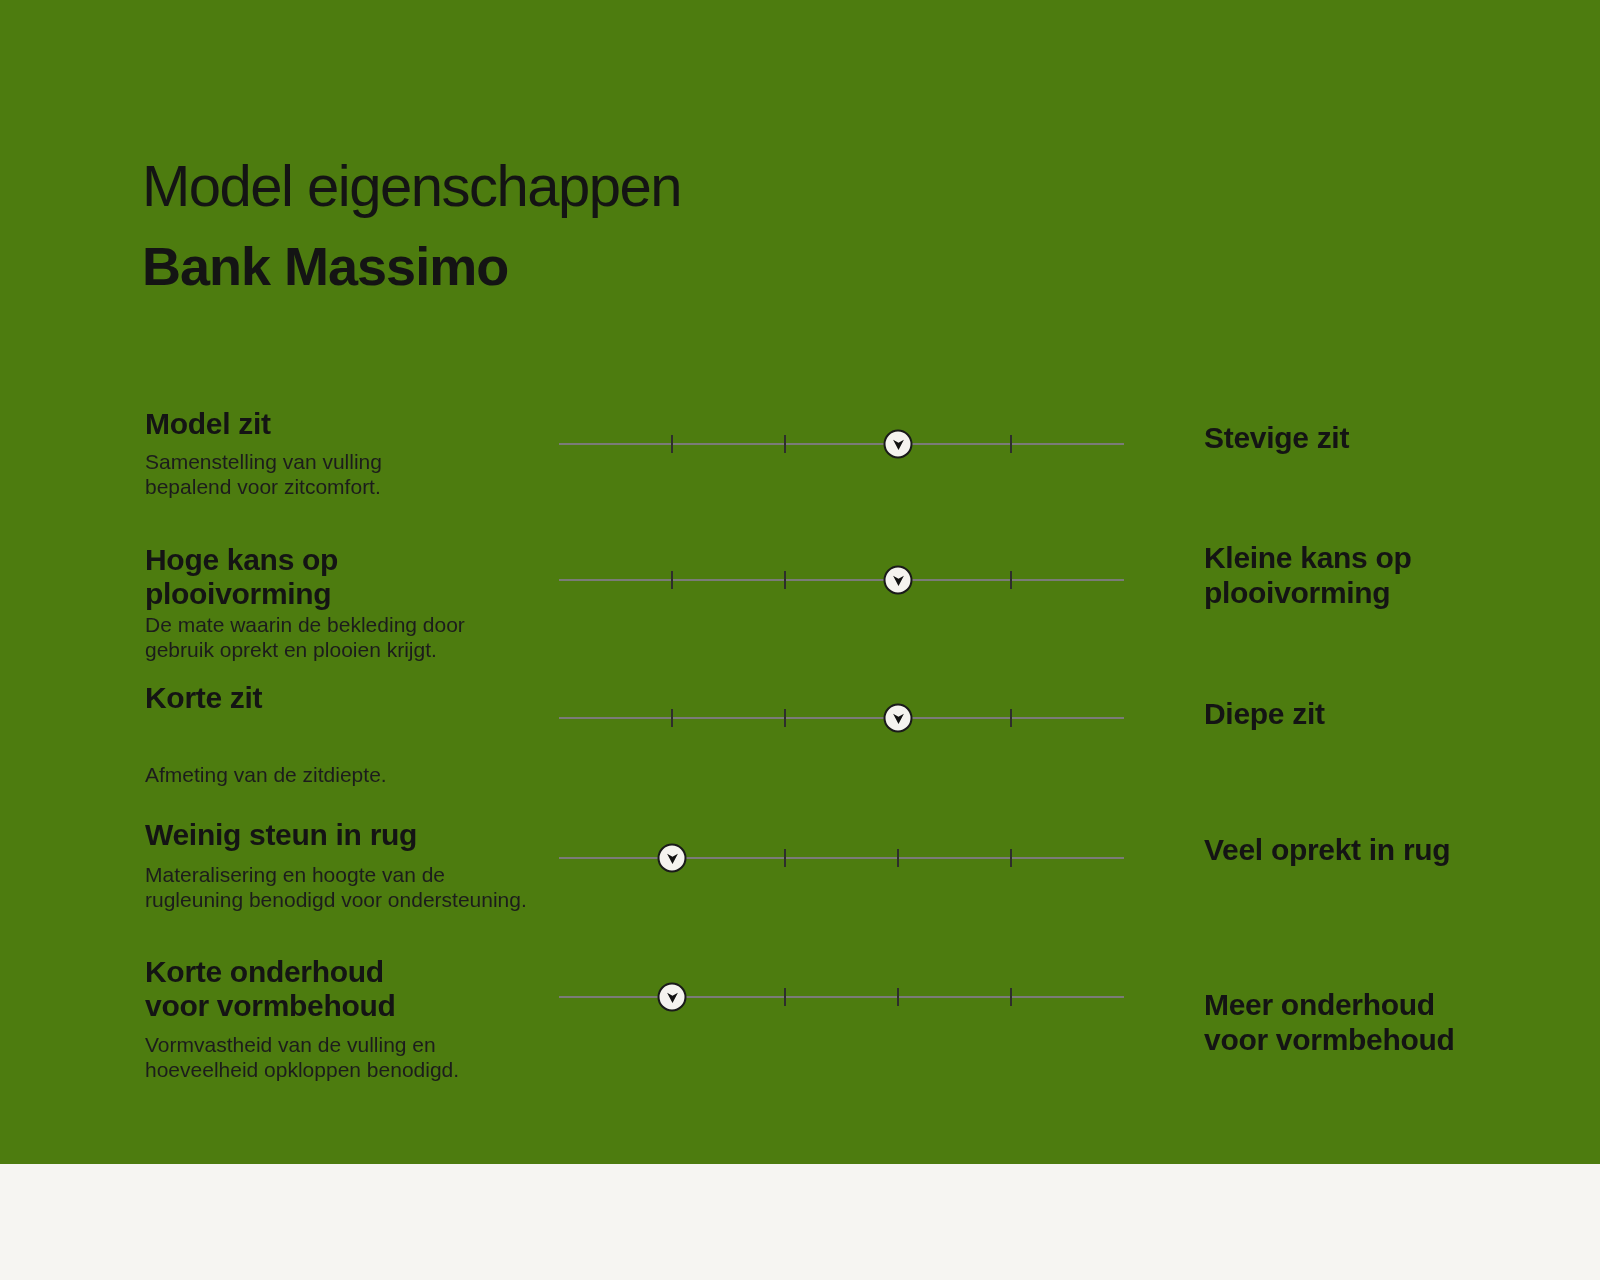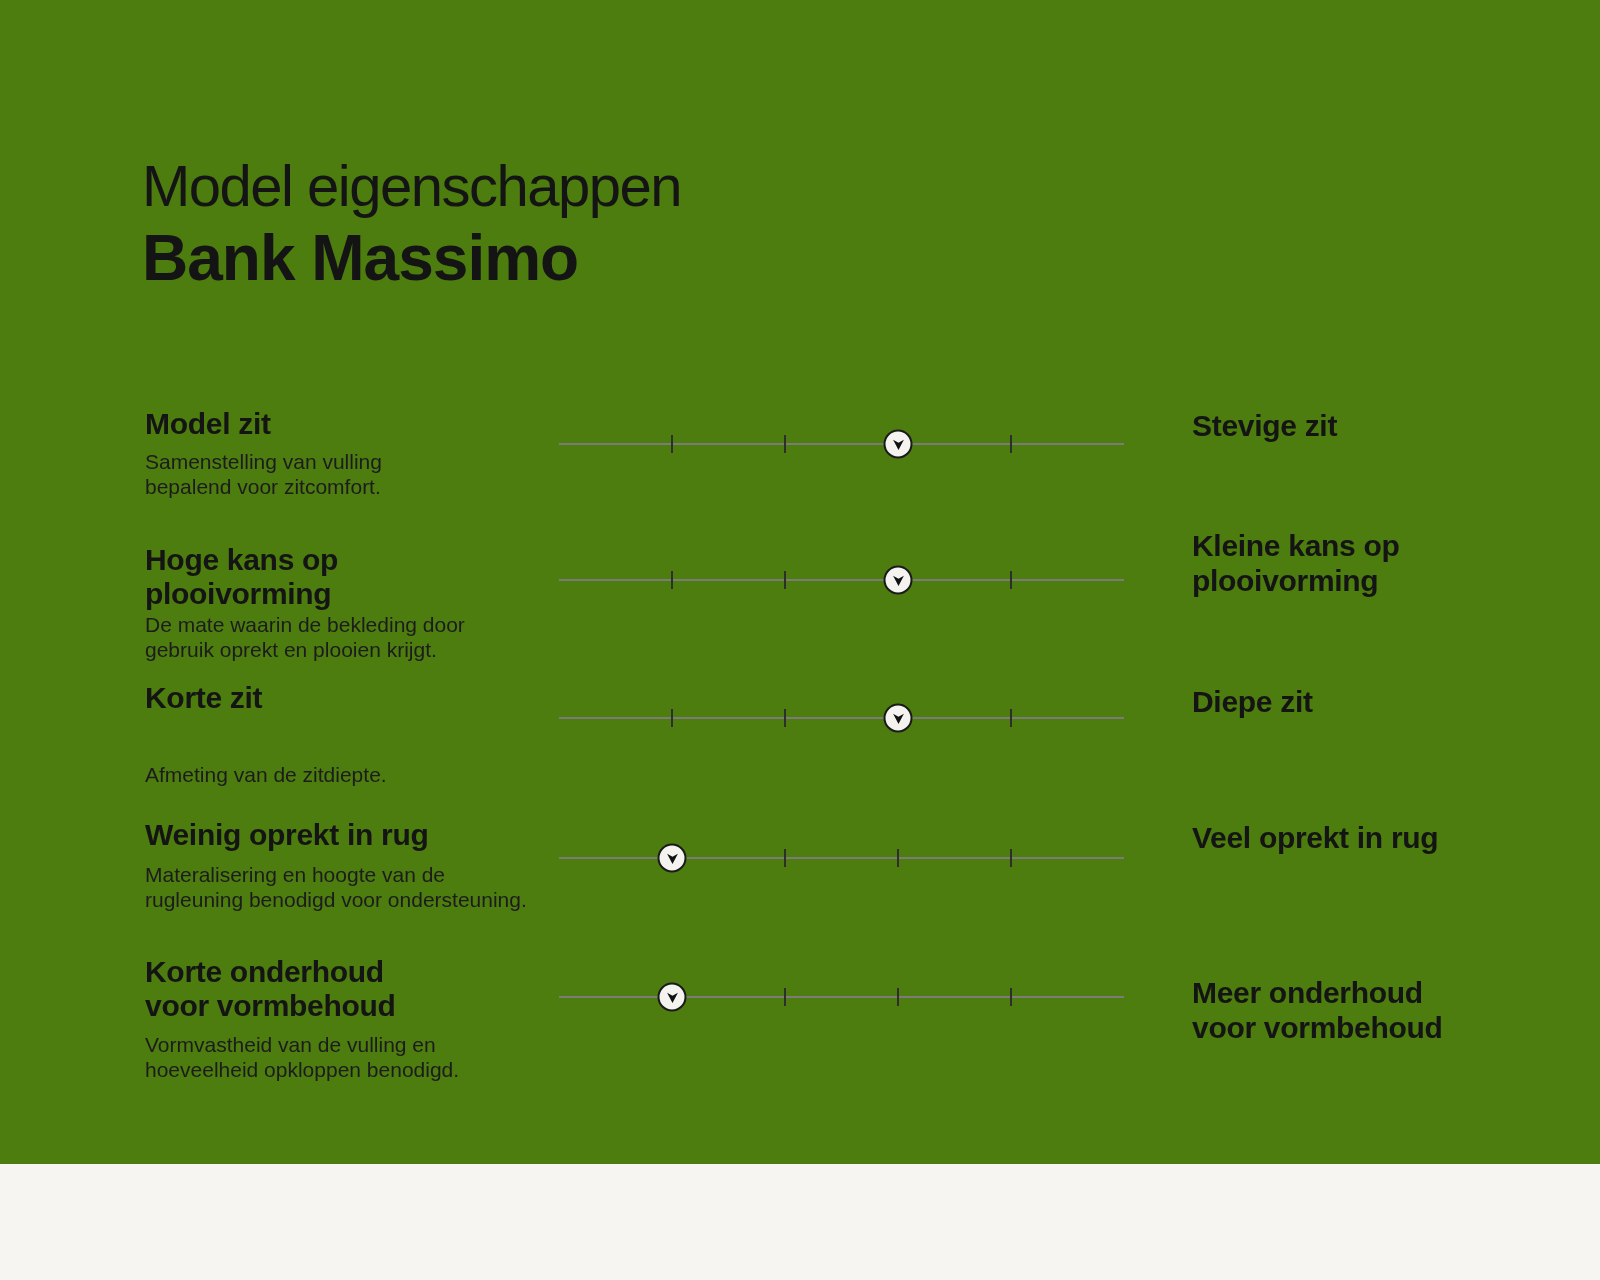--- a/index.html
+++ b/index.html
@@ -2,34 +2,34 @@
 <html><head>
 <meta charset="utf-8">
 <style>
   html,body{margin:0;padding:0;background:#f6f5f2;}
   .page{
     position:relative;width:1600px;height:1164px;background:#4d7c0f;
     font-family:"Liberation Sans",sans-serif;color:#141414;overflow:hidden;
   }
   .titles{position:absolute;left:142px;top:150px;}
   .title-line{font-size:58px;line-height:72px;font-weight:400;letter-spacing:-1.5px;white-space:nowrap;}
-  .product-line{font-size:64px;line-height:72px;font-weight:700;letter-spacing:-1px;white-space:nowrap;}
+  .product-line{font-size:54px;line-height:72px;font-weight:700;letter-spacing:-1px;white-space:nowrap;margin-top:8px;}
 
   .left-title{
     position:absolute;left:145px;width:430px;margin:0;
     font-size:30px;font-weight:700;line-height:34px;letter-spacing:-0.3px;
     white-space:pre-line;
   }
   .left-desc{
     position:absolute;left:145px;width:450px;margin:0;
     font-size:21px;font-weight:400;line-height:25px;color:#1c1c1c;
     white-space:pre-line;
   }
   .right-title{
-    position:absolute;left:1192px;width:350px;margin:0;
+    position:absolute;left:1192px;width:350px;margin:12px;
     font-size:30px;font-weight:700;line-height:35px;letter-spacing:-0.3px;
     white-space:pre-line;
   }
   .track{
     position:absolute;left:559px;width:565px;height:2px;background:#7b7b78;
   }
   .tick{
     position:absolute;top:-8px;width:2px;height:18px;background:#2e2e2c;
     transform:translateX(-1px);
   }
@@ -101,21 +101,21 @@
       <span class="marker" style="left: 60%;">
         <svg width="14" height="14" viewBox="0 0 14 14">
             <path d="M7 12.4 L1.6 2.2 L7 5.3 L12.4 2.2 Z" fill="#111111"></path>
           </svg>
       </span>
     </div>
     <h2 class="right-title" style="top:684px">Diepe zit</h2>
   </section>
 
   <section>
-    <h2 class="left-title" style="top:818px">Weinig oprekt in rug</h2>
+    <h2 class="left-title" style="top:818px">Weinig steun in rug</h2>
     <p class="left-desc" style="top:862px">Materalisering en hoogte van de
 rugleuning benodigd voor ondersteuning.</p>
     <div class="track" style="top:857px">
       <span class="tick t20"></span>
       <span class="tick t40"></span>
       <span class="tick t60"></span>
       <span class="tick t80"></span>
       <span class="marker" style="left: 20%;">
         <svg width="14" height="14" viewBox="0 0 14 14">
             <path d="M7 12.4 L1.6 2.2 L7 5.3 L12.4 2.2 Z" fill="#111111"></path>

